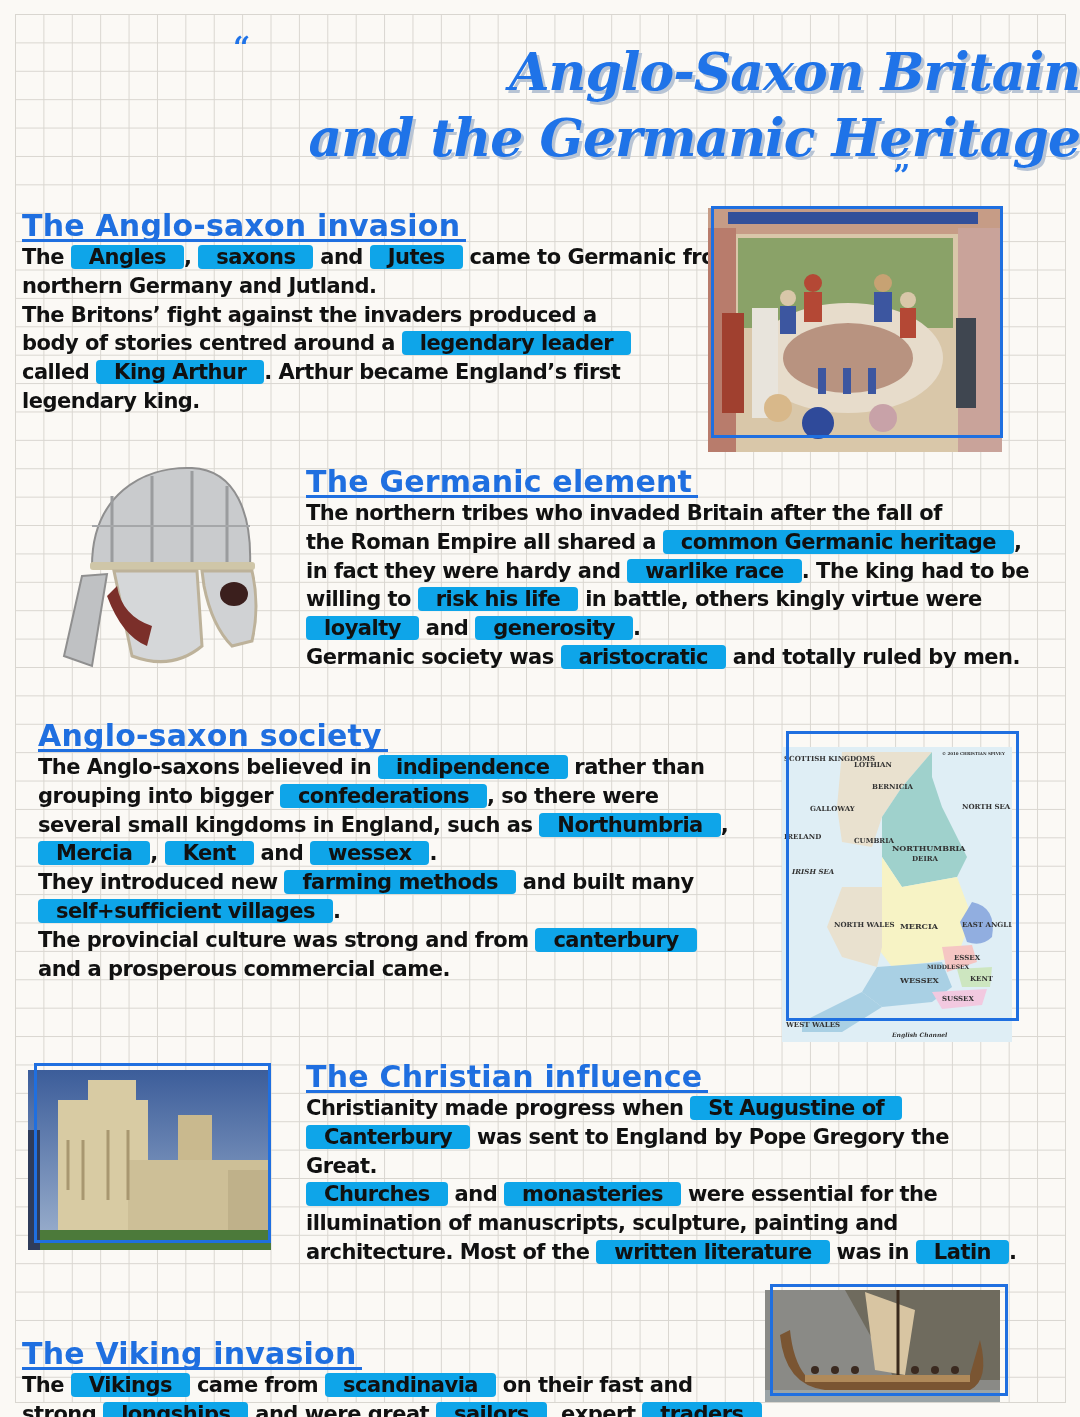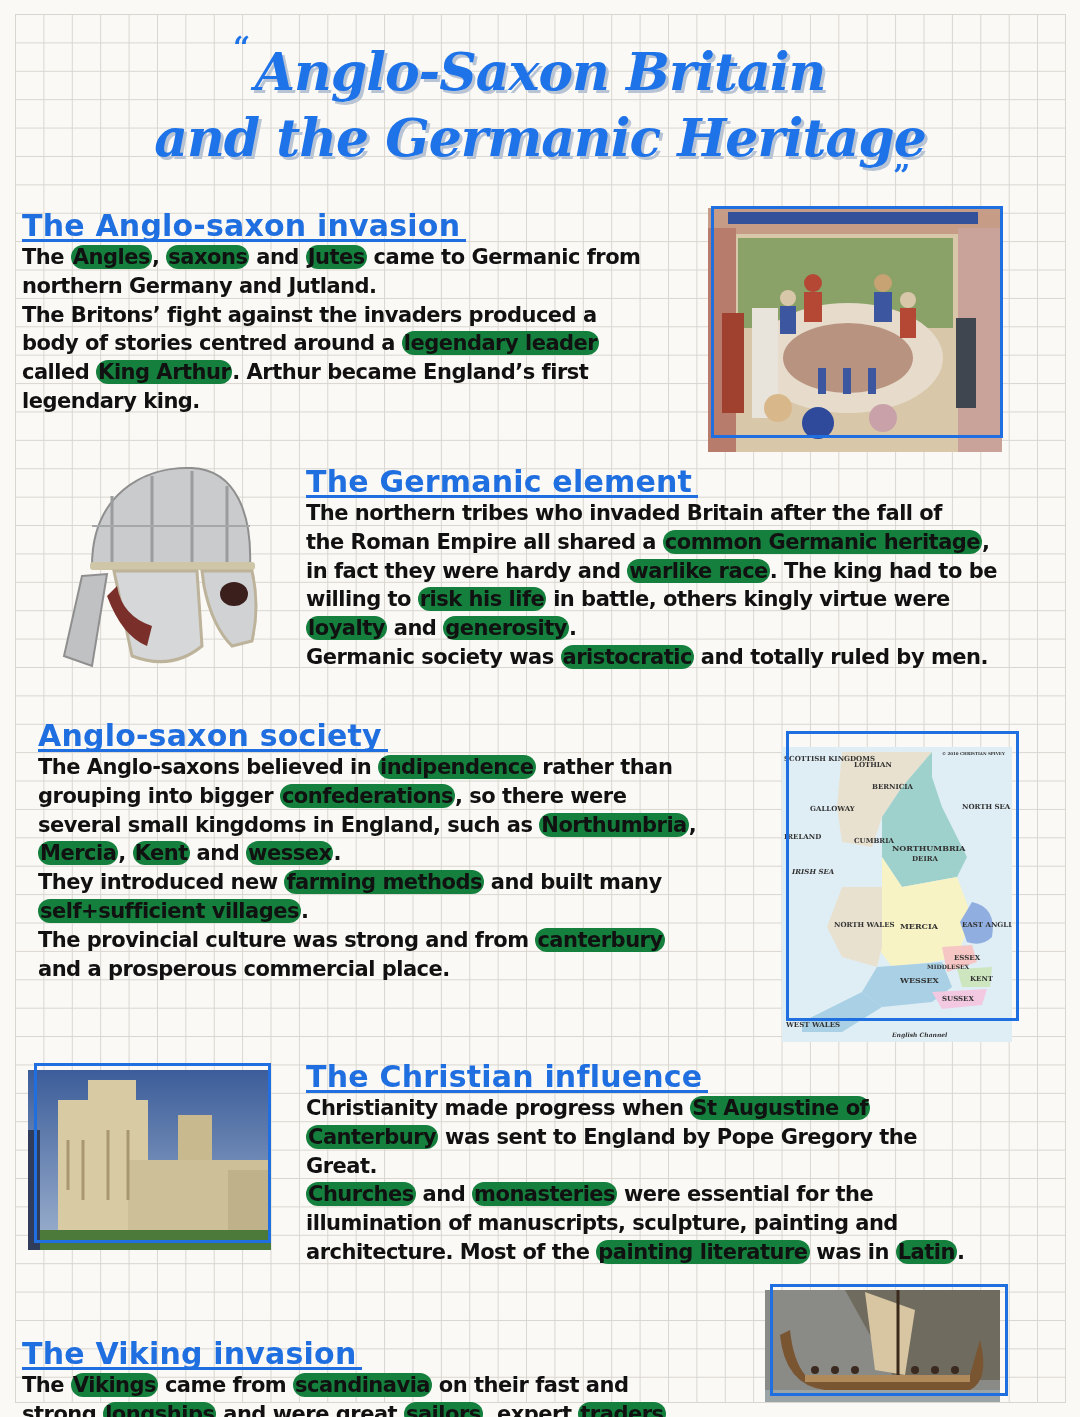--- a/index.html
+++ b/index.html
@@ -11,42 +11,42 @@
   .grid {
     position: absolute; left: 15px; top: 14px; width: 1050px; height: 1388px;
     background-color: #fbf9f5;
     background-image:
       linear-gradient(to right, #d9d6d0 1px, transparent 1px),
       linear-gradient(to bottom, #d9d6d0 1px, transparent 1px);
     background-size: 28.4px 28.4px;
     border-right: 1px solid #d9d6d0; border-bottom: 1px solid #d9d6d0;
   }
   .title {
-    position: absolute; left: 0; width: 1080px; text-align: center;
+    position: absolute; left: 0; width: 1080px; text-align: right;
     font-family: "DejaVu Serif", serif; font-style: italic; font-weight: bold;
     color: #1f73e8; font-size: 52px; letter-spacing: -1px;
     text-shadow: 3px 3px 0 #b8c4d4;
     line-height: 1;
   }
   .title.l1 { top: 46px; }
   .title.l2 { top: 112px; }
   .tick { position: absolute; color: #1f73e8; font-family: "DejaVu Serif", serif; font-size: 30px; font-weight: bold; }
   .section { position: absolute; }
   .heading {
     display: inline-block; color: #1f6fe0; font-weight: bold;
     font-family: "DejaVu Sans", sans-serif; font-size: 30px; line-height: 27px;
     border-bottom: 3px solid #1f6fe0; padding-right: 6px; letter-spacing: 0.2px;
   }
   .body {
     color: #111; font-family: "DejaVu Sans", sans-serif; font-weight: bold;
     font-size: 21px; line-height: 28.8px; letter-spacing: -0.5px;
     margin-top: 1px;
   }
   .line { white-space: nowrap; }
-  .hl { background: #15803d; border-radius: 12px; padding: 0 2px; }
+  .hl { background: #0ea5e9; border-radius: 4px; padding: 0 18px; }
   .frame { position: absolute; border: 3px solid #1f6fe0; box-sizing: border-box; }
   .pic { position: absolute; overflow: hidden; }
   svg { display: block; }
 </style>
 </head>
 <body>
 
 <div class="grid"></div>
 
 <span class="tick" style="left:233px;top:30px;">“</span>
@@ -124,21 +124,21 @@
 <div class="section" style="left:22px;top:722px;width:760px;margin-left:16px;">
   <div class="heading">Anglo-saxon society</div>
   <div class="body">
       <div class="line"><span>The Anglo-saxons believed in </span><span class="hl">indipendence</span><span> rather than</span></div>
       <div class="line"><span>grouping into bigger </span><span class="hl">confederations</span><span>, so there were</span></div>
       <div class="line"><span>several small kingdoms in England, such as </span><span class="hl">Northumbria</span><span>,</span></div>
       <div class="line"><span class="hl">Mercia</span><span>, </span><span class="hl">Kent</span><span> and </span><span class="hl">wessex</span><span>.</span></div>
       <div class="line"><span>They introduced new </span><span class="hl">farming methods</span><span> and built many</span></div>
       <div class="line"><span class="hl">self+sufficient villages</span><span>.</span></div>
       <div class="line"><span>The provincial culture was strong and from </span><span class="hl">canterbury</span></div>
-      <div class="line"><span>and a prosperous commercial place.</span></div>
+      <div class="line"><span>and a prosperous commercial came.</span></div>
     </div>
 </div>
 <div class="pic" style="left:782px;top:735px;width:230px;height:295px;margin-top:12px;">
   <svg width="230" height="295" viewBox="0 0 230 295" font-family="DejaVu Serif, serif" font-weight="bold">
     <rect width="230" height="295" fill="#dfeef5"></rect>
     <path d="M60 5 L150 5 L120 40 L100 70 L90 100 L60 95 L55 60 Z" fill="#e9e1cf"></path>
     <path d="M150 5 L150 30 L160 60 L185 110 L175 130 L120 140 L100 110 L100 70 L120 40 Z" fill="#9fd1cc"></path>
     <path d="M100 110 L120 140 L175 130 L190 170 L175 210 L150 215 L110 220 L95 200 L100 160 Z" fill="#f7f3c5"></path>
     <path d="M60 140 L100 140 L100 200 L95 220 L60 210 L45 180 Z" fill="#e9e1cf"></path>
     <path d="M190 155 Q215 160 210 190 Q200 200 185 195 L178 175 Z" fill="#91aee0"></path>
@@ -195,21 +195,21 @@
 </div>
 <div class="frame" style="left:34px;top:1063px;width:237px;height:180px;"></div>
 <div class="section" style="left:306px;top:1063px;width:720px;">
   <div class="heading">The Christian influence</div>
   <div class="body">
       <div class="line"><span>Christianity made progress when </span><span class="hl">St Augustine of</span></div>
       <div class="line"><span class="hl">Canterbury</span><span> was sent to England by Pope Gregory the</span></div>
       <div class="line"><span>Great.</span></div>
       <div class="line"><span class="hl">Churches</span><span> and </span><span class="hl">monasteries</span><span> were essential for the</span></div>
       <div class="line"><span>illumination of manuscripts, sculpture, painting and</span></div>
-      <div class="line"><span>architecture. Most of the </span><span class="hl">painting literature</span><span> was in </span><span class="hl">Latin</span><span>.</span></div>
+      <div class="line"><span>architecture. Most of the </span><span class="hl">written literature</span><span> was in </span><span class="hl">Latin</span><span>.</span></div>
     </div>
 </div>
 
 <div class="section" style="left:22px;top:1340px;width:740px;">
   <div class="heading">The Viking invasion</div>
   <div class="body">
       <div class="line"><span>The </span><span class="hl">Vikings</span><span> came from </span><span class="hl">scandinavia</span><span> on their fast and</span></div>
       <div class="line"><span>strong </span><span class="hl">longships</span><span> and were great </span><span class="hl">sailors</span><span>, expert </span><span class="hl">traders</span><span>,</span></div>
       <div class="line"><span class="hl">fishermen</span><span> and </span><span class="hl">farmers</span><span>.</span></div>
     </div>

